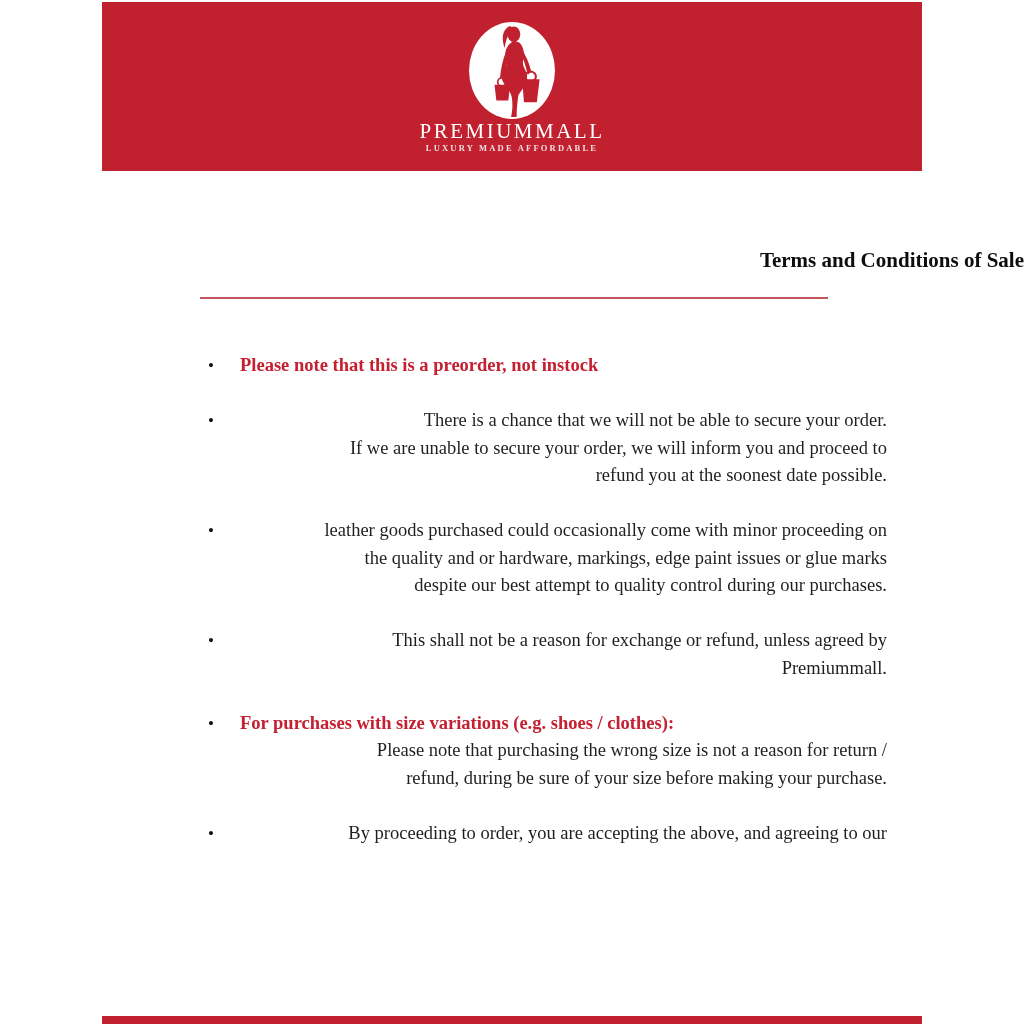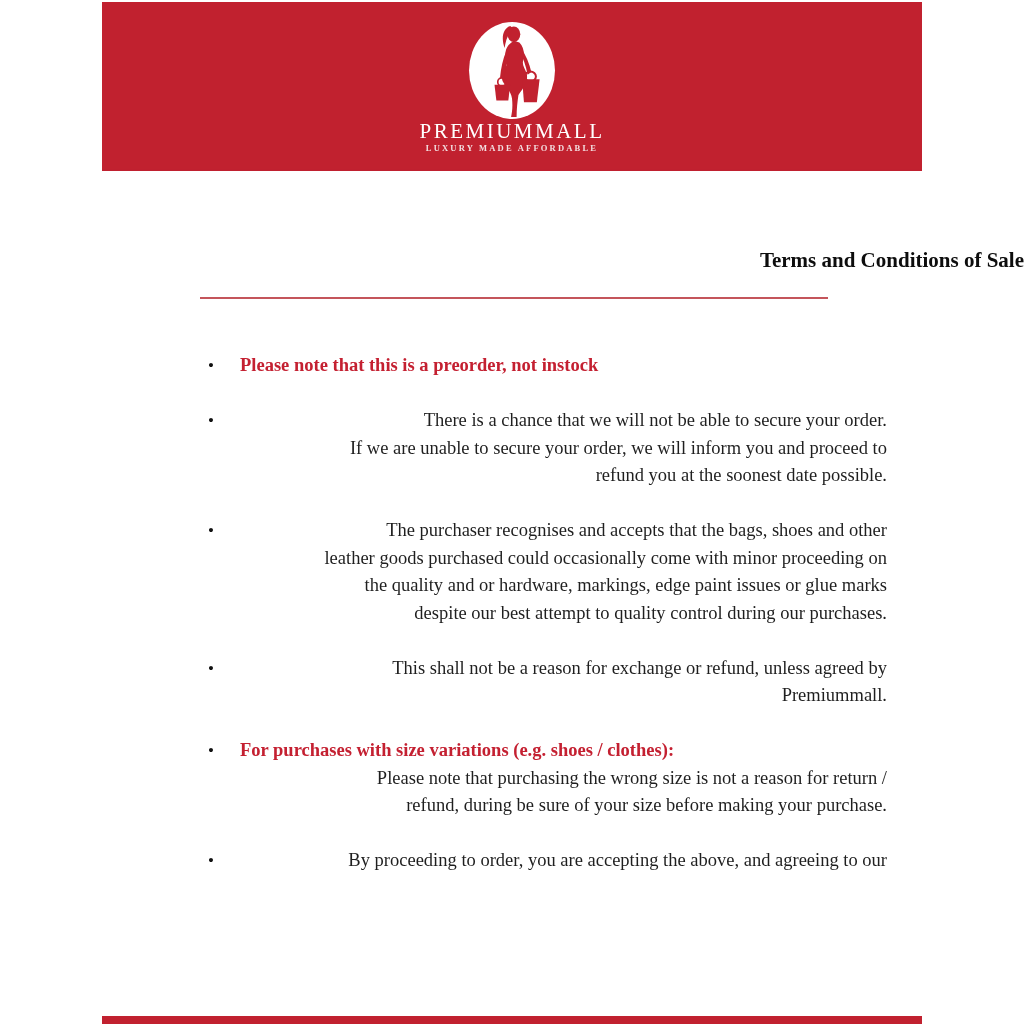--- a/index.html
+++ b/index.html
@@ -115,21 +115,20 @@
   <ul class="terms-list">
       <li class="bullet-item">
         <div class="lead">Please note that this is a preorder, not instock</div>
       </li>
       <li class="bullet-item">
         <div class="line">There is a chance that we will not be able to secure your order.</div>
         <div class="line">If we are unable to secure your order, we will inform you and proceed to</div>
         <div class="line">refund you at the soonest date possible.</div>
       </li>
       <li class="bullet-item">
-        <div class="line">The purchaser recognises and accepts that the bags, shoes and other</div>
         <div class="line">leather goods purchased could occasionally come with minor proceeding on</div>
         <div class="line">the quality and or hardware, markings, edge paint issues or glue marks</div>
         <div class="line">despite our best attempt to quality control during our purchases.</div>
       </li>
       <li class="bullet-item">
         <div class="line">This shall not be a reason for exchange or refund, unless agreed by</div>
         <div class="line">Premiummall.</div>
       </li>
       <li class="bullet-item">
         <div class="lead">For purchases with size variations (e.g. shoes / clothes):</div>

